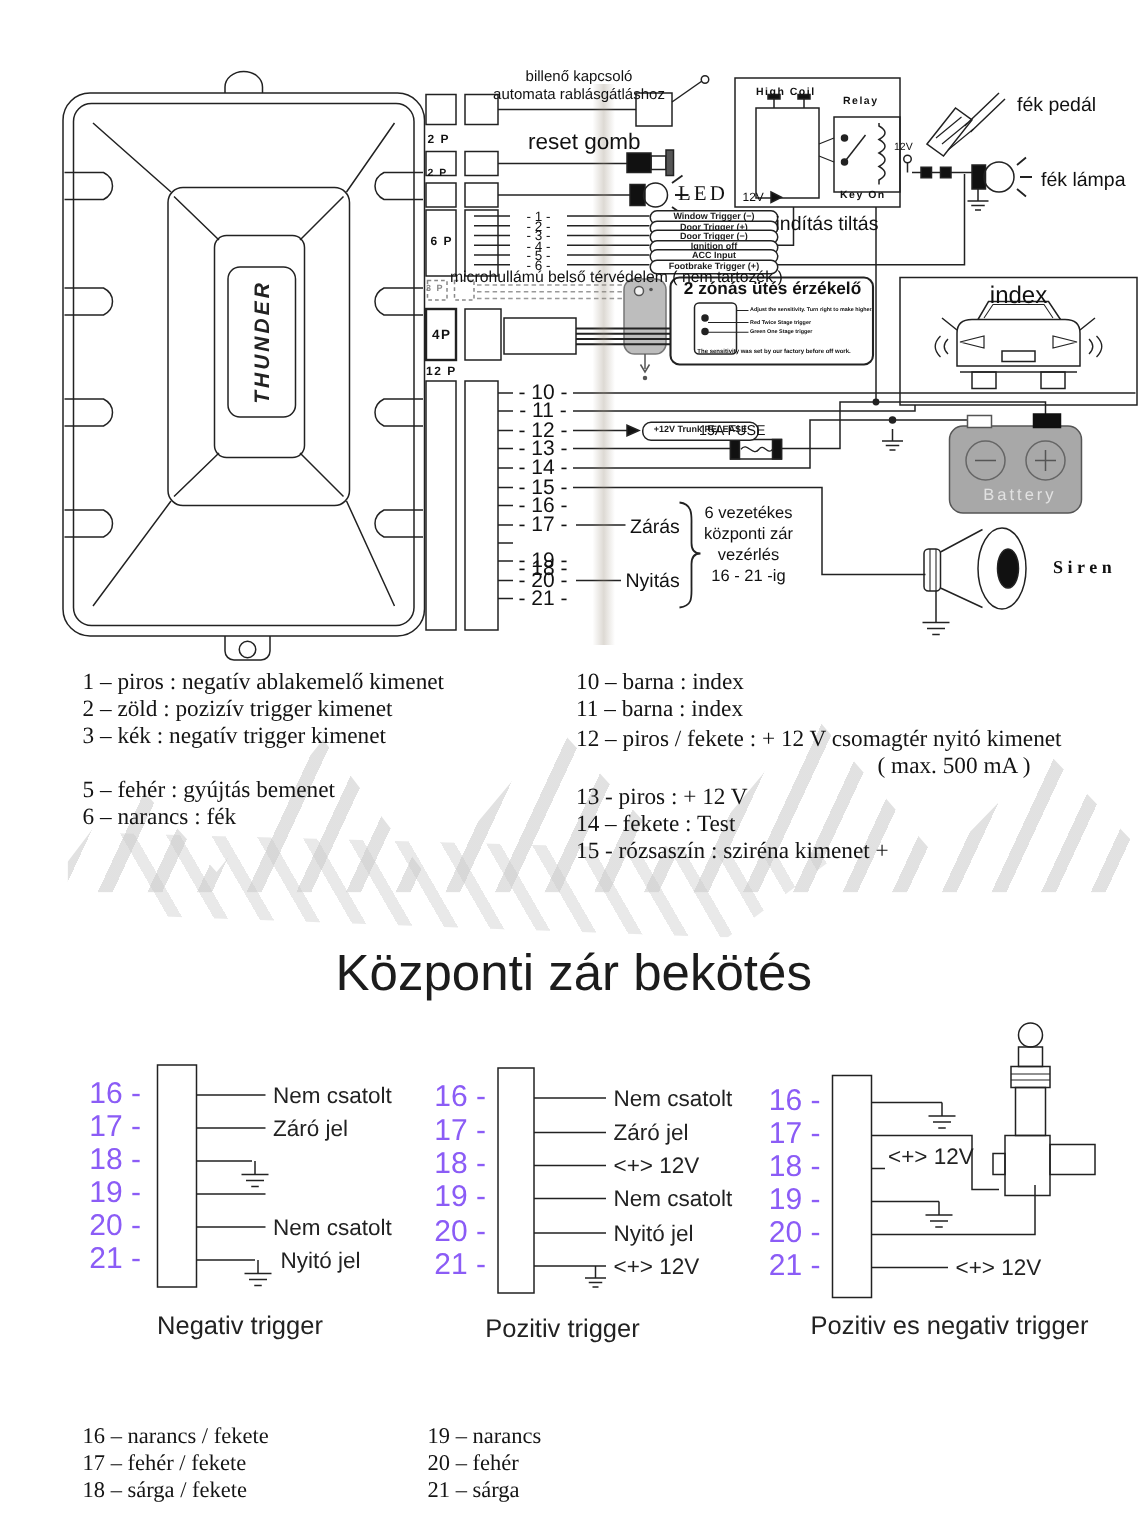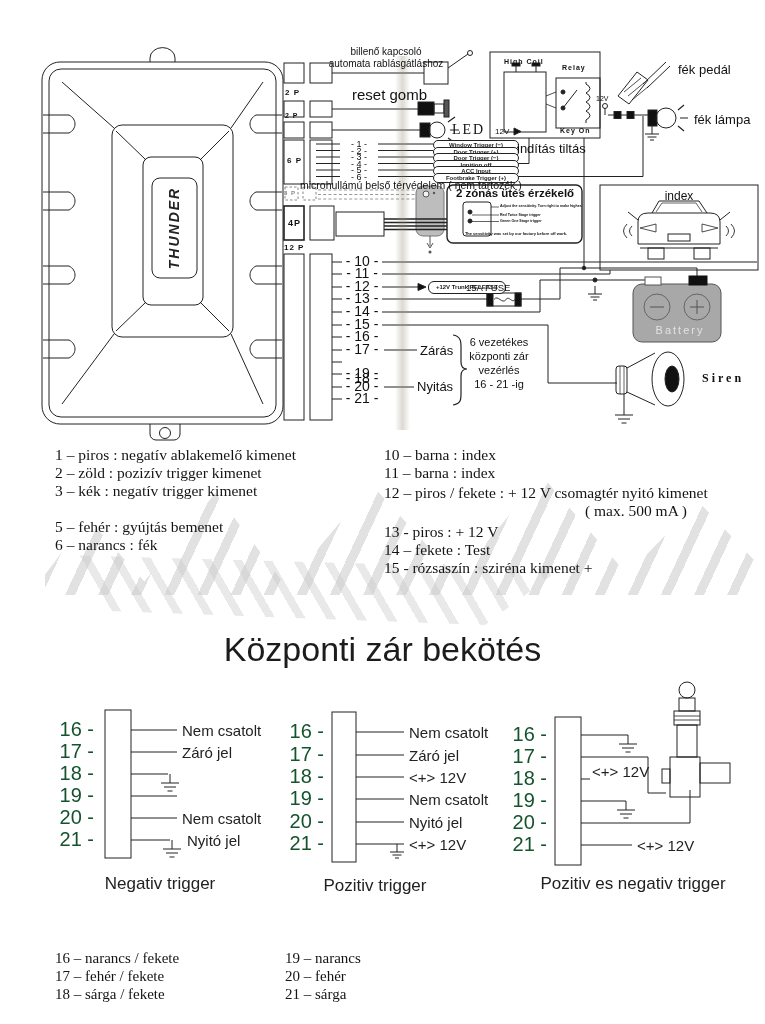--- a/index.html
+++ b/index.html
@@ -10,21 +10,21 @@
   .ctr{text-align:center;}
   .rt{text-align:right;}
   svg{position:absolute;left:0;top:0;}
   .pill{position:absolute;border:1px solid #222;border-radius:5px;background:#fff;
         font-size:6px;font-weight:bold;text-align:center;line-height:8px;height:8px;
         letter-spacing:0;white-space:nowrap;overflow:hidden;}
   .wlab{position:absolute;font-size:14px;color:#111;text-align:center;width:46px;background:#fff00000;}
   .wlab6{position:absolute;font-size:9px;color:#111;text-align:center;width:34px;}
   .conn{position:absolute;font-size:8px;font-weight:bold;color:#111;letter-spacing:1px;}
   .leg{position:absolute;font-size:15.5px;font-family:"Liberation Serif",serif;color:#141414;white-space:nowrap;}
-  .pin{position:absolute;font-size:20px;color:#14532d;white-space:nowrap;}
+  .pin{position:absolute;font-size:20px;color:#8b5cf6;white-space:nowrap;}
   .tlab{position:absolute;font-size:15px;color:#222;white-space:nowrap;}
   .cap{position:absolute;font-size:17px;color:#222;text-align:center;}
   .tiny{position:absolute;color:#111;white-space:nowrap;}
   .wm{position:absolute;pointer-events:none;}
 </style>
 </head>
 <body>
 
 <div id="page">
 
@@ -275,21 +275,21 @@
   <div class="tiny" style="left:300px;top:179px;font-size:10.5px;">microhullámú belső térvédelem ( nem tartozék )</div>
 
   <div class="tiny" style="left:504px;top:58px;font-size:7px;font-weight:bold;letter-spacing:1px;">High Coil</div>
   <div class="tiny" style="left:562px;top:64px;font-size:7px;font-weight:bold;letter-spacing:1px;">Relay</div>
   <div class="tiny" style="left:560px;top:127px;font-size:7px;font-weight:bold;letter-spacing:1px;">Key On</div>
   <div class="tiny" style="left:495px;top:127px;font-size:8px;">12V</div>
   <div class="tiny" style="left:517px;top:141px;font-size:13px;">indítás tiltás</div>
   <div class="tiny" style="left:596px;top:95px;font-size:7px;">12V</div>
   <div class="tiny" style="left:678px;top:62px;font-size:13px;">fék pedál</div>
   <div class="tiny" style="left:694px;top:112px;font-size:13px;">fék lámpa</div>
-  <div class="tiny ctr" style="left:600px;top:189px;width:158px;font-size:12px;">index</div>
+  <div class="tiny ctr" style="left:600px;top:189px;width:158px;font-size:16px;">index</div>
 
   <div class="tiny ctr" style="left:450px;top:187px;width:130px;font-size:11.5px;font-weight:bold;">2 zónás ütés érzékelő</div>
   <div class="tiny" style="left:500px;top:204px;font-size:3.6px;font-weight:bold;">Adjust the sensitivity. Turn right to make higher.</div>
   <div class="tiny" style="left:500px;top:212.5px;font-size:3.6px;font-weight:bold;">Red Twice Stage trigger</div>
   <div class="tiny" style="left:500px;top:219px;font-size:3.6px;font-weight:bold;">Green One Stage trigger</div>
   <div class="tiny ctr" style="left:452px;top:231px;width:128px;font-size:4px;font-weight:bold;">The sensitivity was set by our factory before off work.</div>
 
   <div class="wlab" style="left:339px;top:253px;">- 10 -</div>
   <div class="wlab" style="left:339px;top:265px;">- 11 -</div>
   <div class="wlab" style="left:339px;top:278px;">- 12 -</div>

